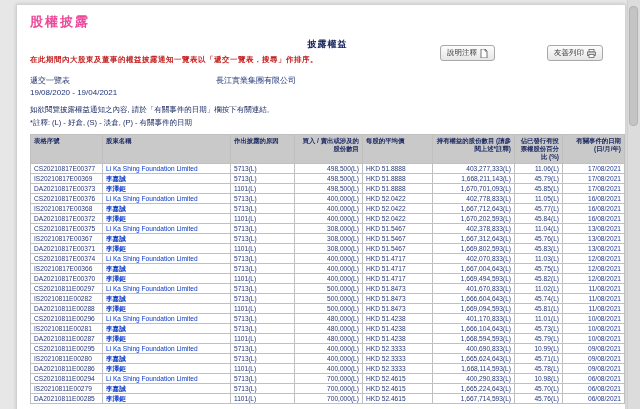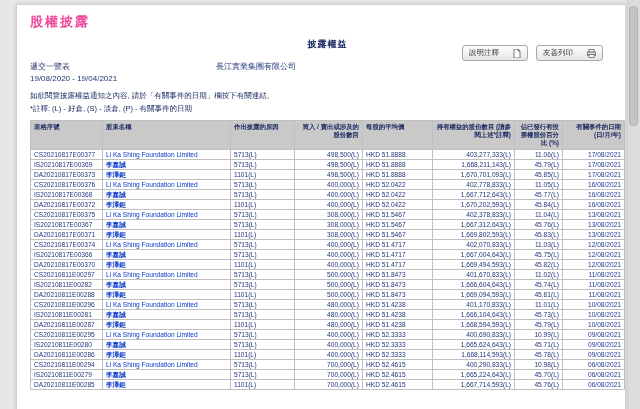--- a/index.html
+++ b/index.html
@@ -12,23 +12,23 @@
   .page{position:absolute;left:16px;top:4px;width:610px;height:420px;background:#ffffff;
         border:1px solid #d2d2d2;box-shadow:0 0 4px rgba(0,0,0,.15);padding:8px 0 0 13px;}
   .scroll-strip{position:absolute;right:0;top:0;width:13px;height:409px;background:#dcdcdc;border-left:1px solid #cfcfcf;}
   .scroll-thumb{position:absolute;right:2px;top:6px;width:9px;height:120px;background:#c4c4c4;border:1px solid #b2b2b2;border-radius:4px;}
 
   .page-title{font-size:13px;font-weight:bold;color:#ec4899;letter-spacing:2px;}
   .subtitle{font-size:9px;font-weight:bold;color:var(--deep);margin-top:7px;letter-spacing:1px;text-align:center;}
   .notice{font-size:7.5px;font-weight:bold;color:var(--red);margin-top:4px;letter-spacing:.5px;}
 
   .top-buttons{position:absolute;top:40px;right:22px;display:flex;gap:8px;}
-  .btn{display:inline-flex;align-items:center;gap:14px;font-size:7.5px;color:#3a3a3a;
+  .btn{display:inline-flex;align-items:center;gap:3px;font-size:7.5px;color:#3a3a3a;
        background:linear-gradient(#fdfdfd,#e6e6e6);border:1px solid #a8a8a8;border-radius:3px;
-       padding:2px 6px;cursor:pointer;}
+       padding:2px 6px;cursor:pointer;margin-left:44px;}
   .btn svg{display:block;}
 
   .fields{margin-top:10px;font-size:8px;color:var(--deep);}
   .field-row{display:flex;line-height:11.5px;}
   .field-label{width:186px;}
   .field-value{color:var(--navy);}
 
   .instruction{font-size:7.5px;color:var(--deep);margin-top:7px;}
   .legend{font-size:7.5px;color:var(--deep);margin-top:3px;}
 
@@ -51,20 +51,21 @@
   a.date-link{color:#20398f;text-decoration:none;cursor:pointer;}
   td.col-serial{color:#24357b;}
 </style>
 </head>
 <body>
 
 <div class="page">
 
   <div class="page-title">股權披露</div>
   <div class="subtitle">披露權益</div>
+  <div class="notice">在此期間內大股東及董事的權益披露通知一覽表以「遞交一覽表．搜尋」作排序。</div>
 
   <div class="top-buttons">
     <span class="btn">
       <span>說明注釋</span>
       <span>
         <svg width="8" height="9" viewBox="0 0 8 9">
             <path d="M1 0h4l2 2v7H1z" fill="#fff" stroke="#555" stroke-width="0.8"></path>
             <path d="M5 0v2h2" fill="none" stroke="#555" stroke-width="0.8"></path>
           </svg>
       </span>

